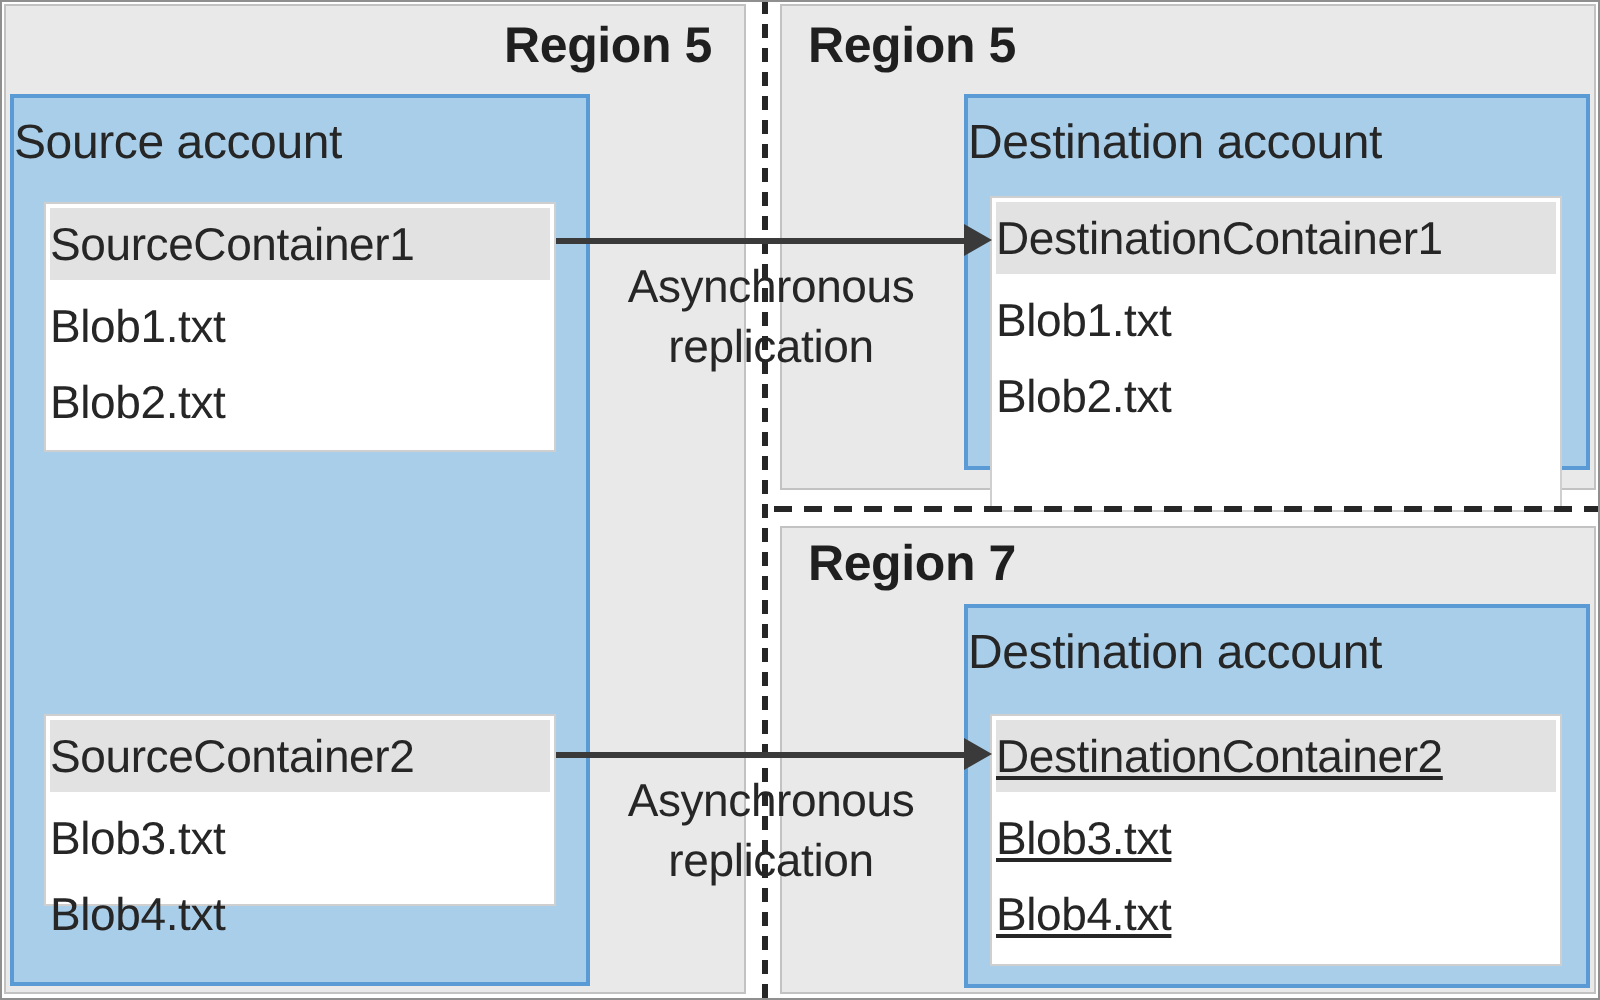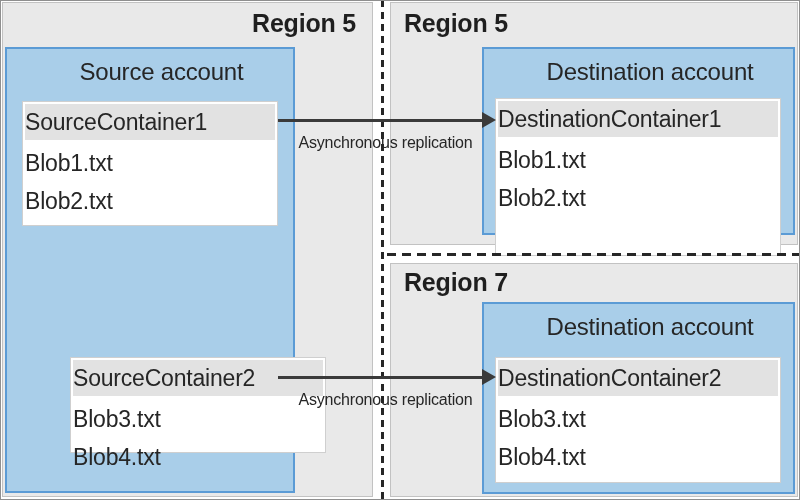--- a/index.html
+++ b/index.html
@@ -15,43 +15,43 @@
   #region-3{left:390px;top:263px;width:408px;height:234px;}
   .region-label{position:absolute;font-size:25px;font-weight:bold;color:#1f1f1f;white-space:nowrap;}
   #region-1 .region-label{right:16px;top:6px;}
   #region-2 .region-label{left:13px;top:6px;}
   #region-3 .region-label{left:13px;top:4px;}
 
   .account{position:absolute;background:var(--account_fill,#a9cee9);border:2px solid var(--account_border,#5b9bd5);box-sizing:border-box;z-index:2;}
   #source-account{left:5px;top:47px;width:290px;height:446px;}
   #dest-account-r2{left:482px;top:47px;width:313px;height:188px;}
   #dest-account-r3{left:482px;top:302px;width:313px;height:192px;}
-  .account-title{position:absolute;left:0;right:0;top:9px;text-align:center;font-size:24px;white-space:nowrap;margin-left:23px;}
+  .account-title{position:absolute;left:0;right:0;top:9px;text-align:left;font-size:24px;white-space:nowrap;}
 
   .container-box{position:absolute;background:#ffffff;border:1px solid var(--container_border,#cfcfcf);box-sizing:border-box;z-index:3;padding:2px;}
   #source-container-1{left:22px;top:101px;width:256px;height:125px;}
-  #source-container-2{left:22px;top:357px;width:256px;height:96px;margin-left:48px;}
+  #source-container-2{left:22px;top:357px;width:256px;height:96px;}
   #dest-container-1{left:495px;top:98px;width:286px;height:158px;}
-  #dest-container-2{left:495px;top:357px;width:286px;height:126px;}
+  #dest-container-2{left:495px;top:357px;width:286px;height:126px;text-decoration:underline;}
   .container-header{height:36px;line-height:36px;background:var(--container_header,#e2e2e2);font-size:23px;white-space:nowrap;overflow:hidden;}
   .blob-list{margin-top:4px;}
   .blob{line-height:38px;text-align:left;font-size:23px;white-space:nowrap;}
 
   .vdash{position:absolute;left:381px;top:0;width:3px;height:500px;z-index:4;
     background:repeating-linear-gradient(to bottom, var(--dash,#262626) 0 7px, transparent 7px 12px);}
   .hdash{position:absolute;left:387px;top:253px;width:413px;height:3px;z-index:4;
     background:repeating-linear-gradient(to right, var(--dash,#262626) 0 9px, transparent 9px 15px);}
 
   .arrow-line{position:absolute;height:3px;background:var(--arrow,#3a3a3a);z-index:5;}
   #arrow-line-1{left:278px;top:119px;width:206px;}
   #arrow-line-2{left:278px;top:376px;width:206px;}
   .arrow-head{position:absolute;width:0;height:0;border-top:8px solid transparent;border-bottom:8px solid transparent;border-left:14px solid var(--arrow,#3a3a3a);z-index:5;}
   #arrow-head-1{left:482px;top:112px;}
   #arrow-head-2{left:482px;top:369px;}
-  .arrow-label{position:absolute;width:195px;text-align:center;font-size:16px;line-height:30px;z-index:6;}
+  .arrow-label{position:absolute;width:195px;text-align:center;font-size:23px;line-height:30px;z-index:6;}
   #arrow-label-1{left:288px;top:128px;}
   #arrow-label-2{left:288px;top:385px;}
 </style>
 </head>
 <body>
 
 <div id="canvas">
 
   <div class="region" id="region-1">
     <div class="region-label">Region 5</div>

